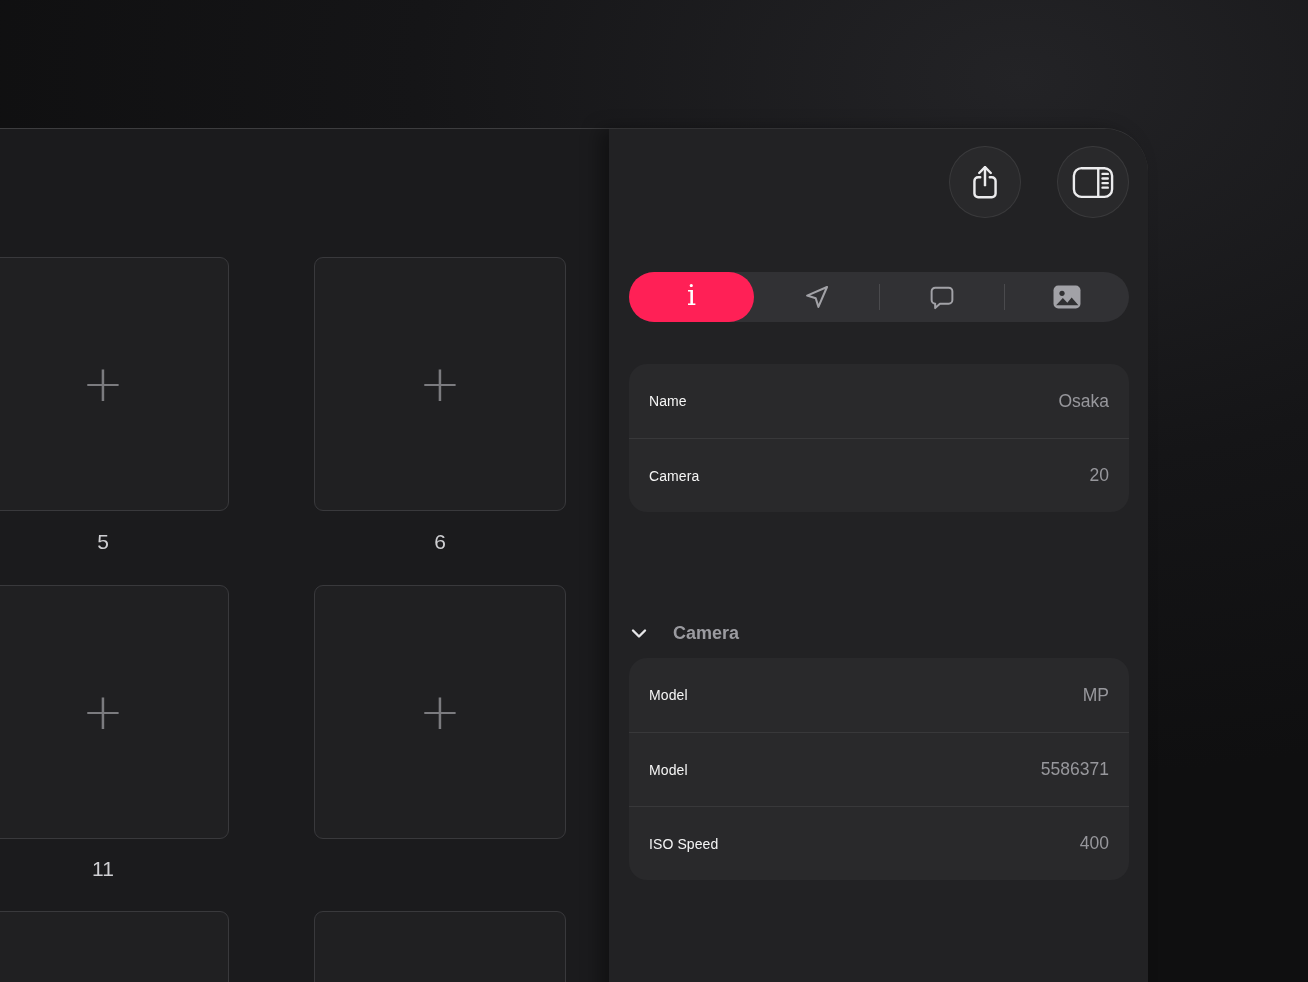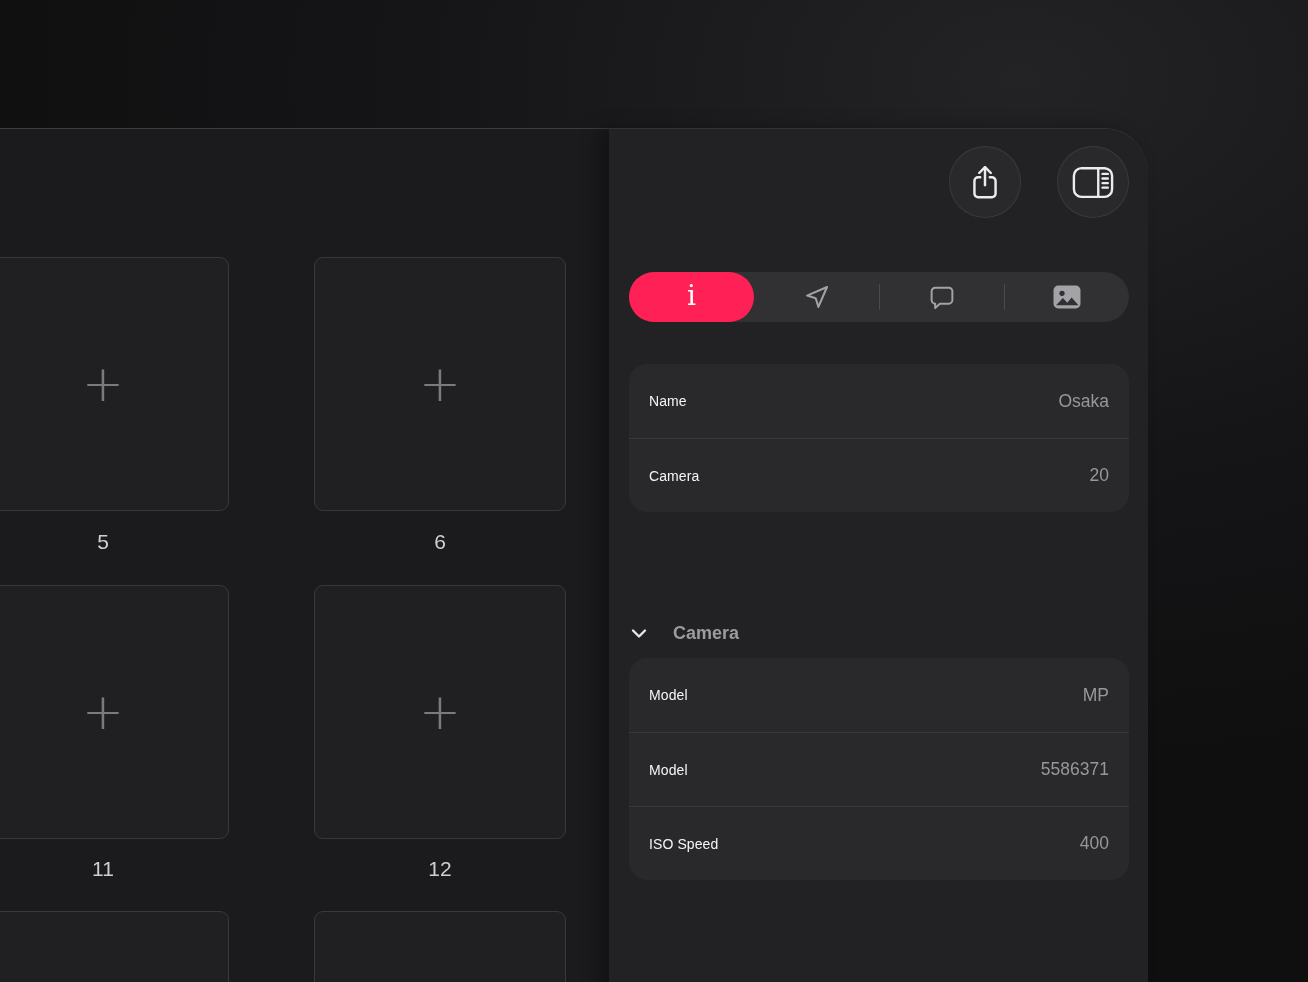--- a/index.html
+++ b/index.html
@@ -97,21 +97,20 @@
     <div class="tile-num" style="left:36px;top:399px;">5</div>
     <div class="tile-num" style="left:373px;top:399px;">6</div>
 
     <div class="tile" style="left:36px;top:456px;">
       <span class="plus">+</span>
     </div>
     <div class="tile" style="left:373px;top:456px;">
       <span class="plus">+</span>
     </div>
     <div class="tile-num" style="left:36px;top:726px;">11</div>
-    <div class="tile-num" style="left:373px;top:726px;">12</div>
 
     <div class="tile" style="left:36px;top:782px;height:254px;"></div>
     <div class="tile" style="left:373px;top:782px;height:254px;"></div>
   </div>
 
   <div class="panel">
 
     <div class="circle-btn" style="left:340px;top:17px;">
       <span>
         <svg width="30" height="37" viewBox="0 0 28 35" fill="none" stroke="#ececee" stroke-width="2.3" stroke-linecap="round" stroke-linejoin="round">

